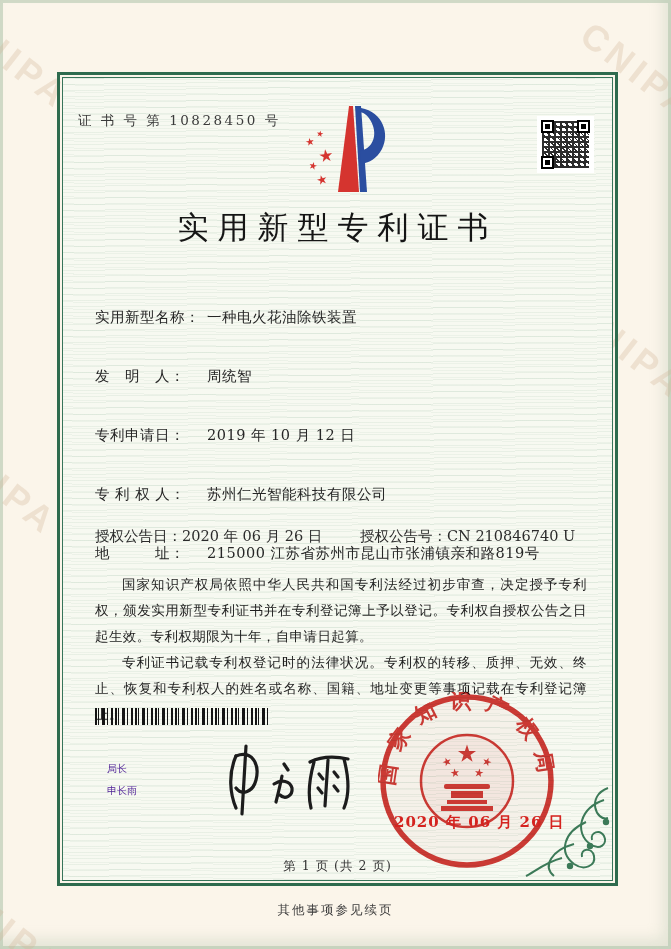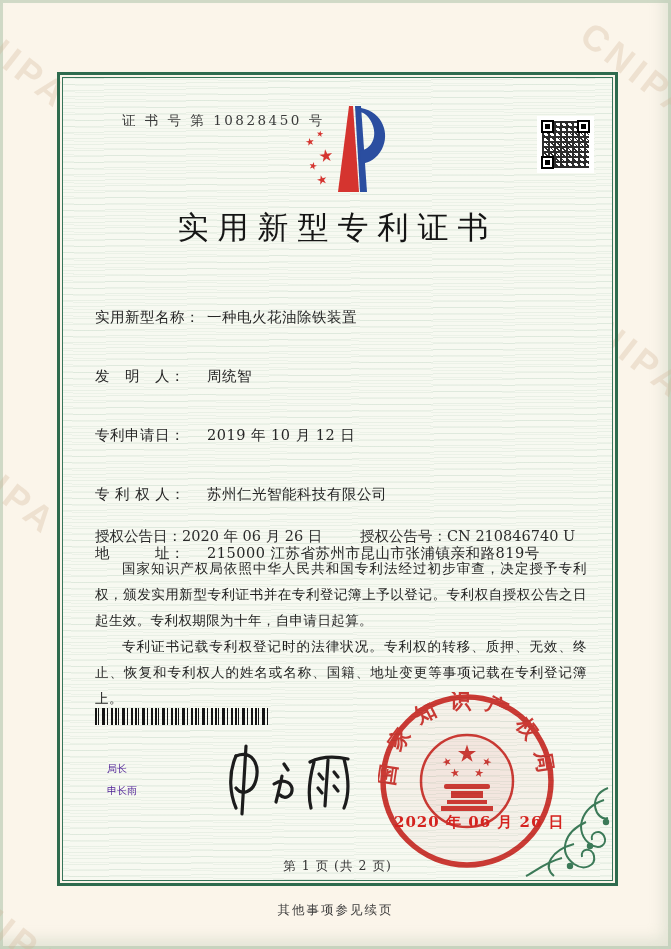--- a/index.html
+++ b/index.html
@@ -33,21 +33,21 @@
     width:100%; height:100%;
     border:1px solid #37745a;
     background-color:#f7f9f1;
     background-image:
       repeating-linear-gradient(179.3deg, rgba(125,170,140,0.12) 0 1px, transparent 1px 6px),
       repeating-linear-gradient(180.8deg, rgba(125,170,140,0.09) 0 1px, transparent 1px 7px);
   }
   
   .cert-no {
     position:absolute; left:78px; top:112px;
-    font-size:13.5px; letter-spacing:2.5px; color:#3a3a3a; z-index:3;margin-left:44px;
+    font-size:13.5px; letter-spacing:2.5px; color:#3a3a3a; z-index:3;
   }
   .logo { position:absolute; left:280px; top:100px; width:110px; height:98px; z-index:3; }
   .qr {
     position:absolute; left:537px; top:116px; width:57px; height:57px;
     background:#fff; z-index:3;
   }
   .qr-pattern {
     position:absolute; left:5px; top:5px; right:5px; bottom:5px;
     background-image:
       repeating-linear-gradient(0deg,#111 0 2px,transparent 2px 5px),
@@ -63,21 +63,21 @@
     text-align:center; font-size:31px; font-weight:normal; color:#151515;
     letter-spacing:9px; z-index:3;
   }
   
   .fields { position:absolute; left:95px; top:289px; width:500px; z-index:3; }
   .field-row { height:40px; font-size:14.5px; color:#262626; letter-spacing:0.5px;margin-top:19px; }
   .field-label { display:inline-block; min-width:112px; }
   .grant-row { position:absolute; left:95px; top:527px; width:500px; font-size:14.5px; z-index:3; }
   .grant-no { position:absolute; left:265px; top:0;text-align:right; }
   
-  .body-text { position:absolute; left:95px; top:556px; width:492px; z-index:3; }
+  .body-text { position:absolute; left:95px; top:572px; width:492px; z-index:3; }
   .body-text p {
     font-size:13.5px; line-height:1.92; text-align:justify; text-indent:2em;
     color:#1f1f1f; letter-spacing:0.4px;
   }
   
   .barcode {
     position:absolute; left:95px; top:708px; width:176px; height:17px; z-index:3;
     background:repeating-linear-gradient(90deg,
       #141414 0 2px, transparent 2px 3px,
       #141414 3px 4px, transparent 4px 7px,

